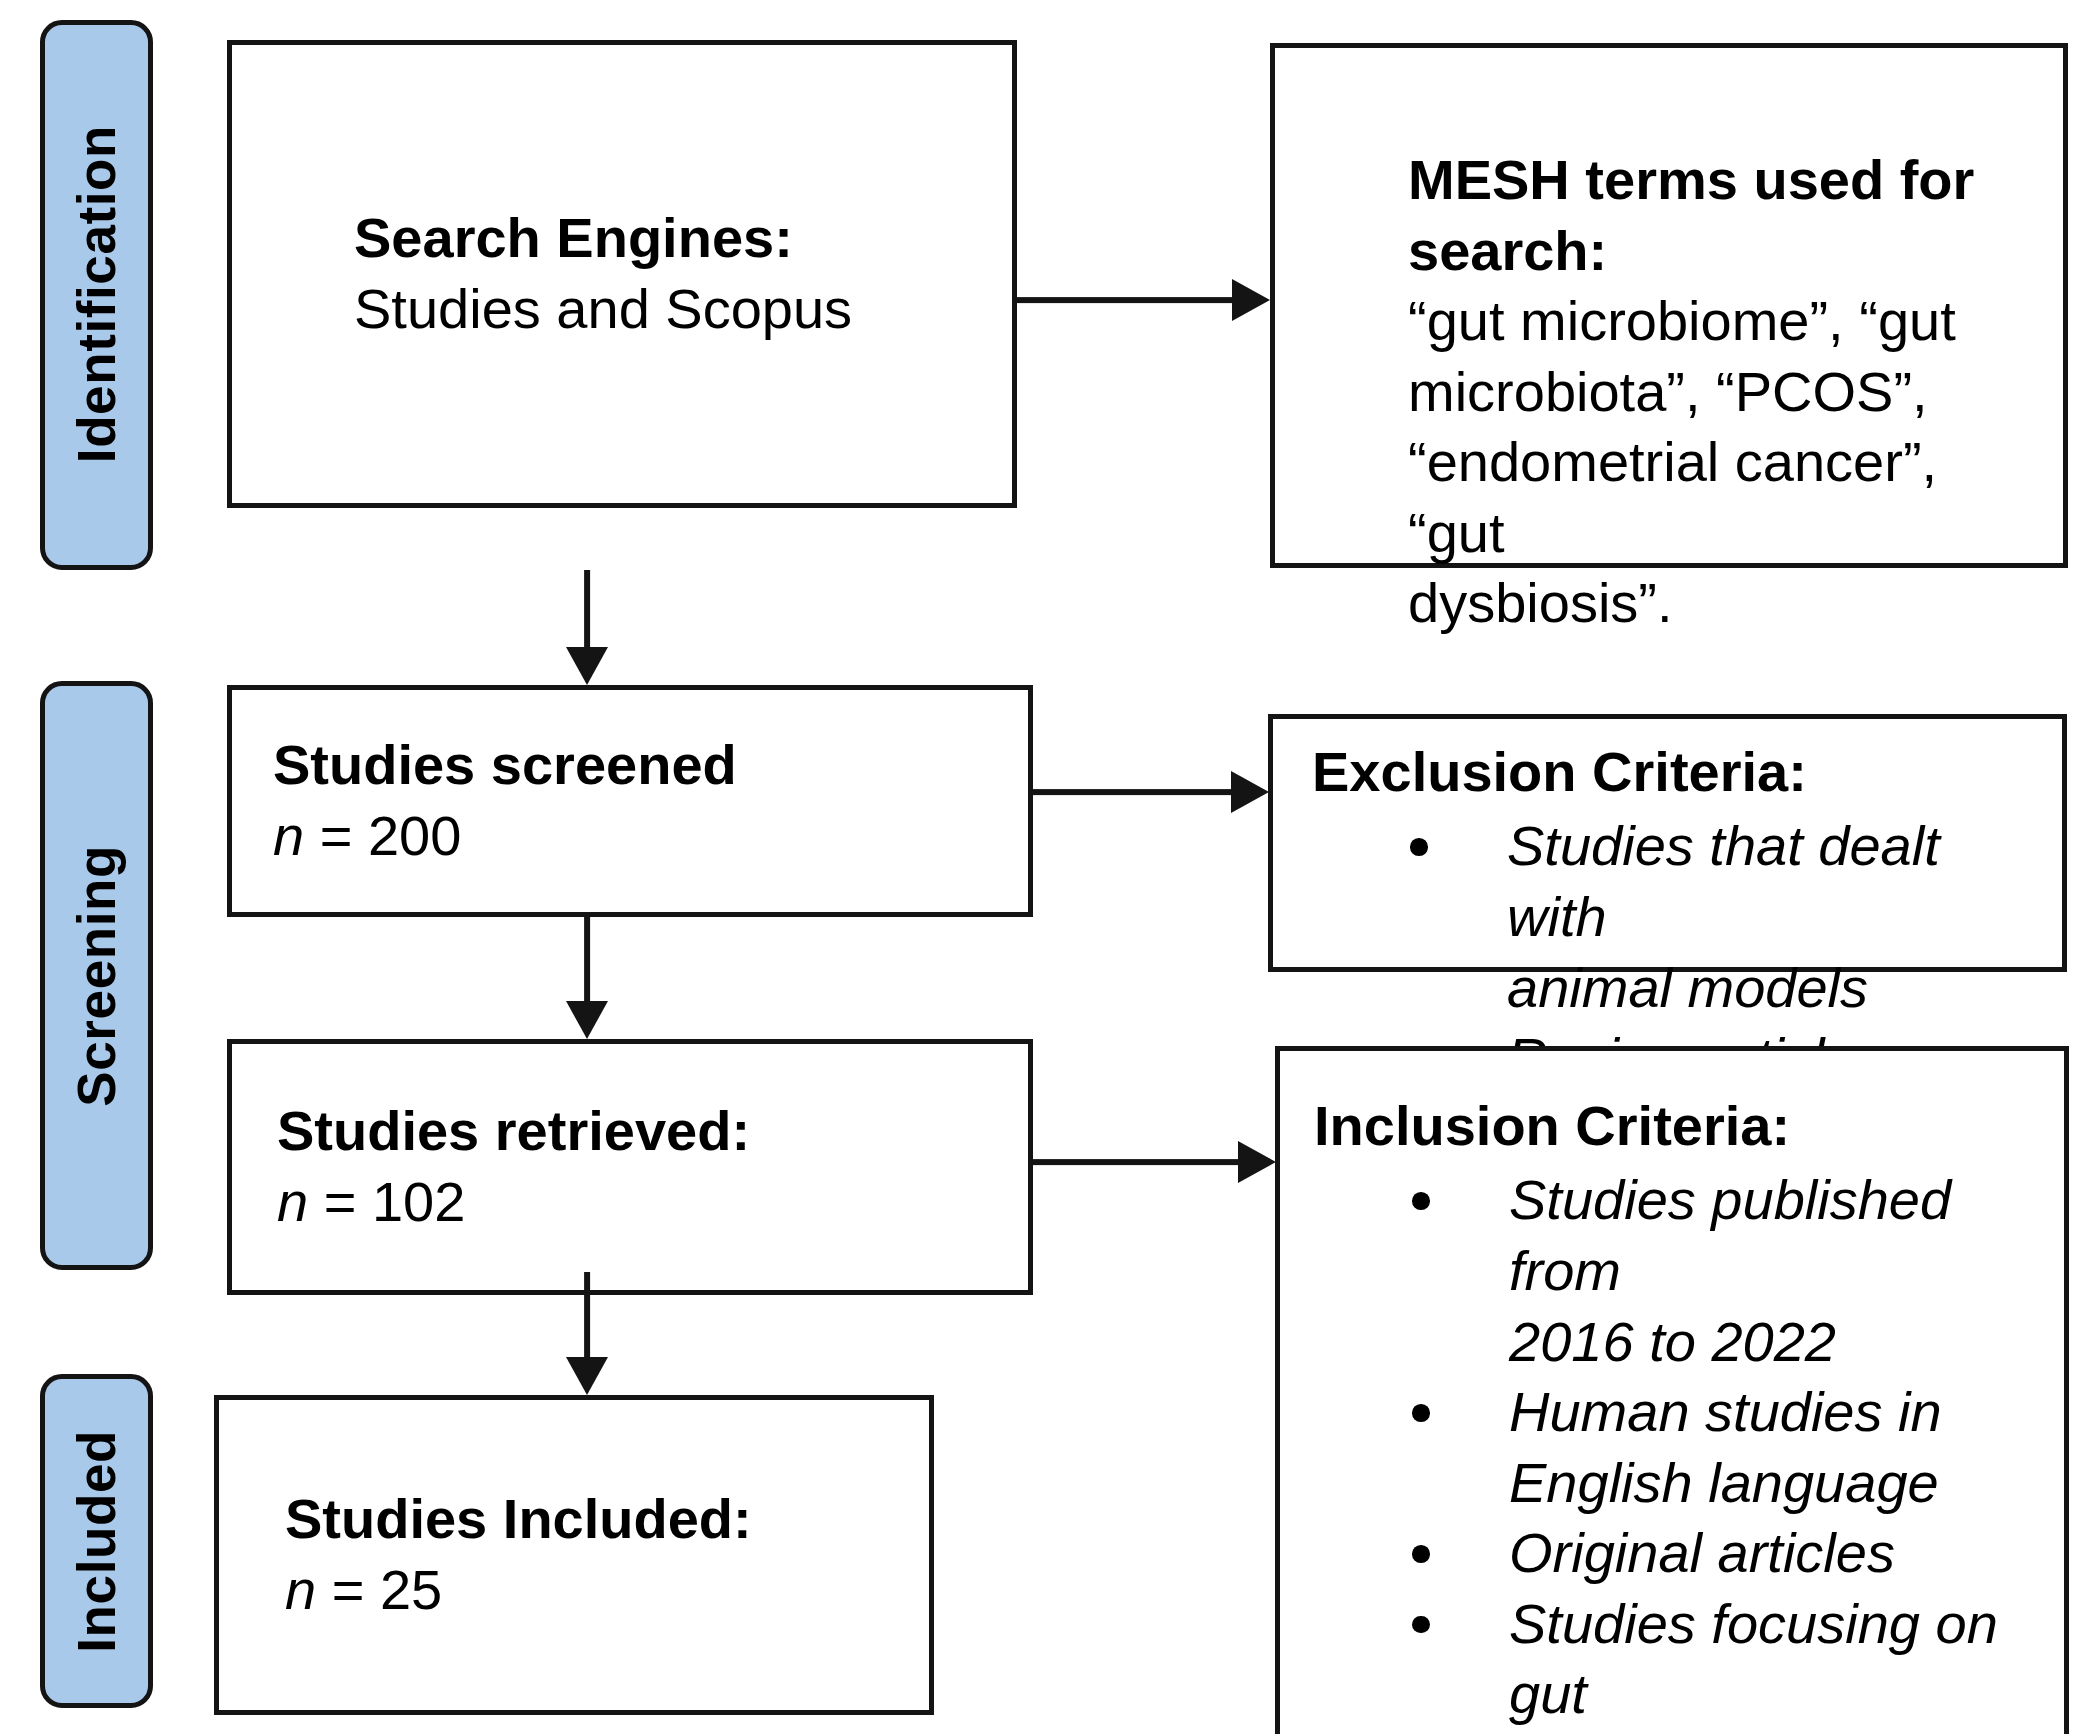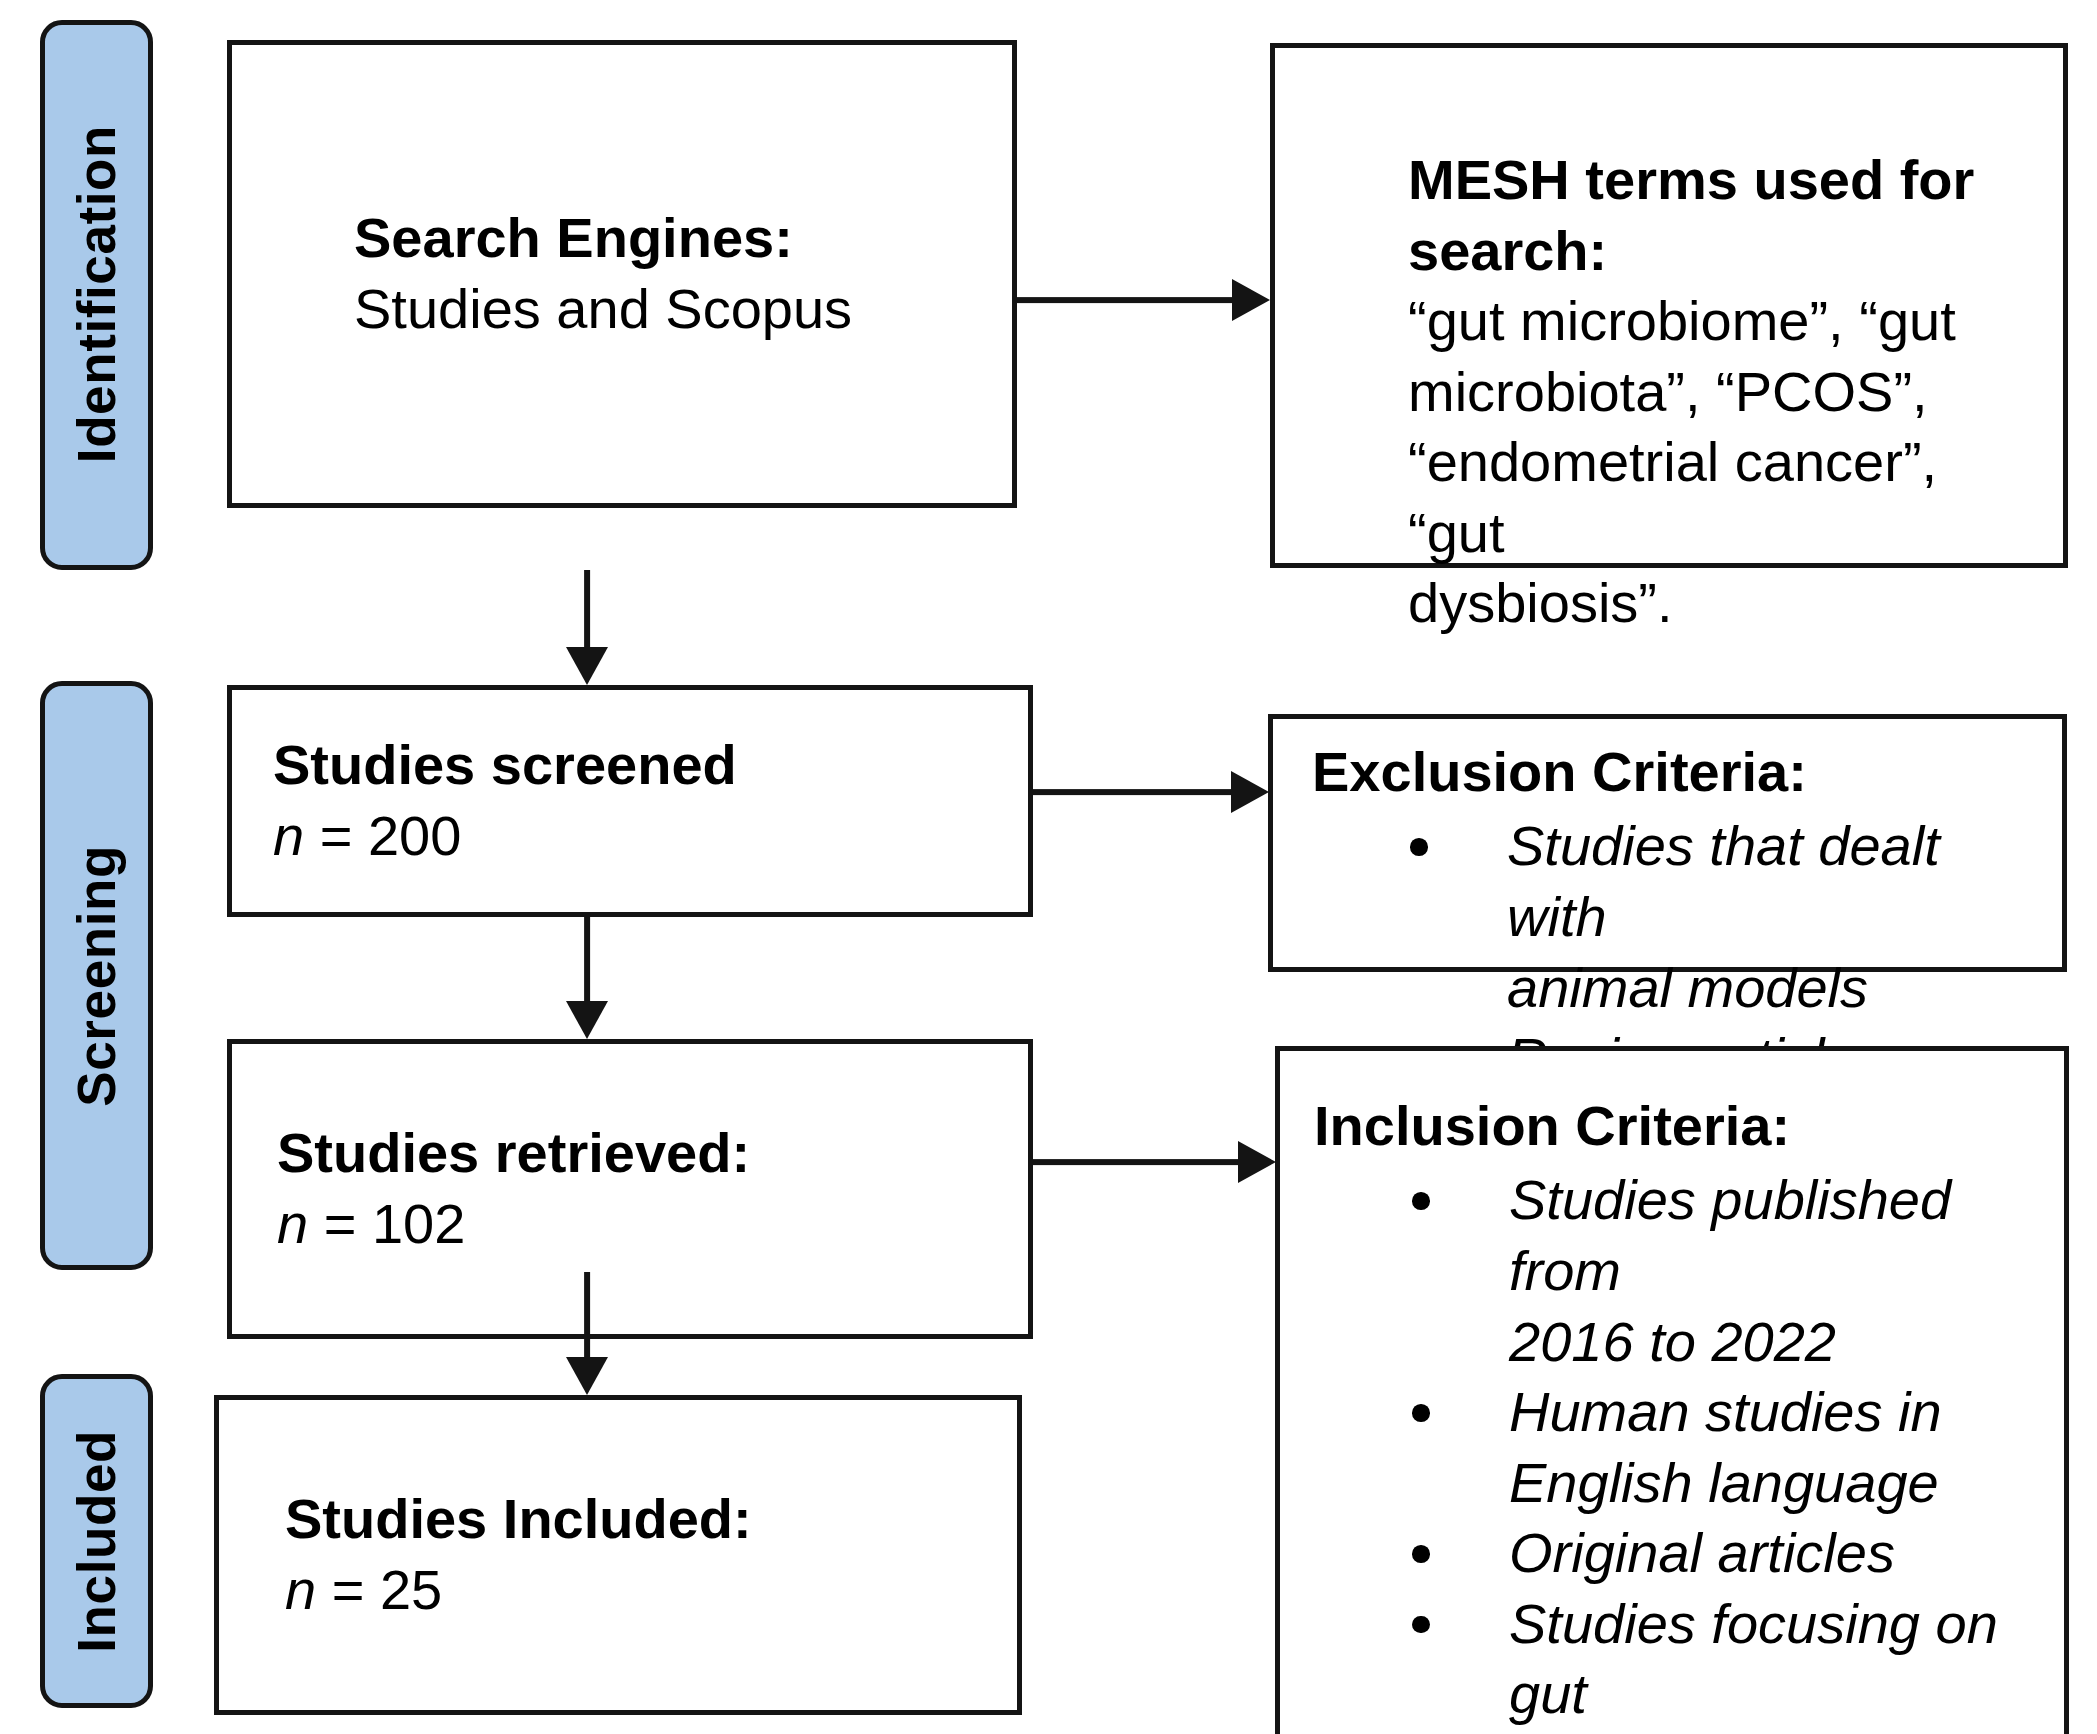--- a/index.html
+++ b/index.html
@@ -61,23 +61,23 @@
 
   
   #stage-identification{top:19.5px;height:550px;}
   #stage-screening{top:681px;height:589px;}
   #stage-included{top:1374px;height:334px;}
 
   #box-search{left:227px;top:40px;width:790px;height:468px;padding-left:122px;}
   #box-mesh{left:1270px;top:43px;width:798px;height:525px;padding:97px 23.4px 0 133px;}
   #box-screened{left:227px;top:685px;width:806px;height:232px;padding-left:41px;}
   #box-exclusion{left:1268px;top:714px;width:799px;height:258px;padding:18px 19.5px 0 39px;}
-  #box-retrieved{left:227px;top:1039px;width:806px;height:300px;padding-left:45px;}
+  #box-retrieved{left:227px;top:1039px;width:806px;height:256px;padding-left:45px;}
   #box-inclusion{left:1275px;top:1046px;width:794px;height:755px;padding:40px 17px 0 34px;}
-  #box-included{left:214px;top:1395px;width:808px;height:320px;padding-left:66px;}
+  #box-included{left:214px;top:1395px;width:720px;height:320px;padding-left:66px;}
 
   #arrow-h1{left:1017px;top:279px;width:253px;}
   #arrow-h2{left:1033px;top:771px;width:236px;}
   #arrow-h3{left:1033px;top:1141px;width:243px;}
   #arrow-v1{left:566px;top:570px;height:115px;}
   #arrow-v2{left:566px;top:917px;height:122px;}
   #arrow-v3{left:566px;top:1272px;height:123px;}
 </style>
 </head>
 <body>

